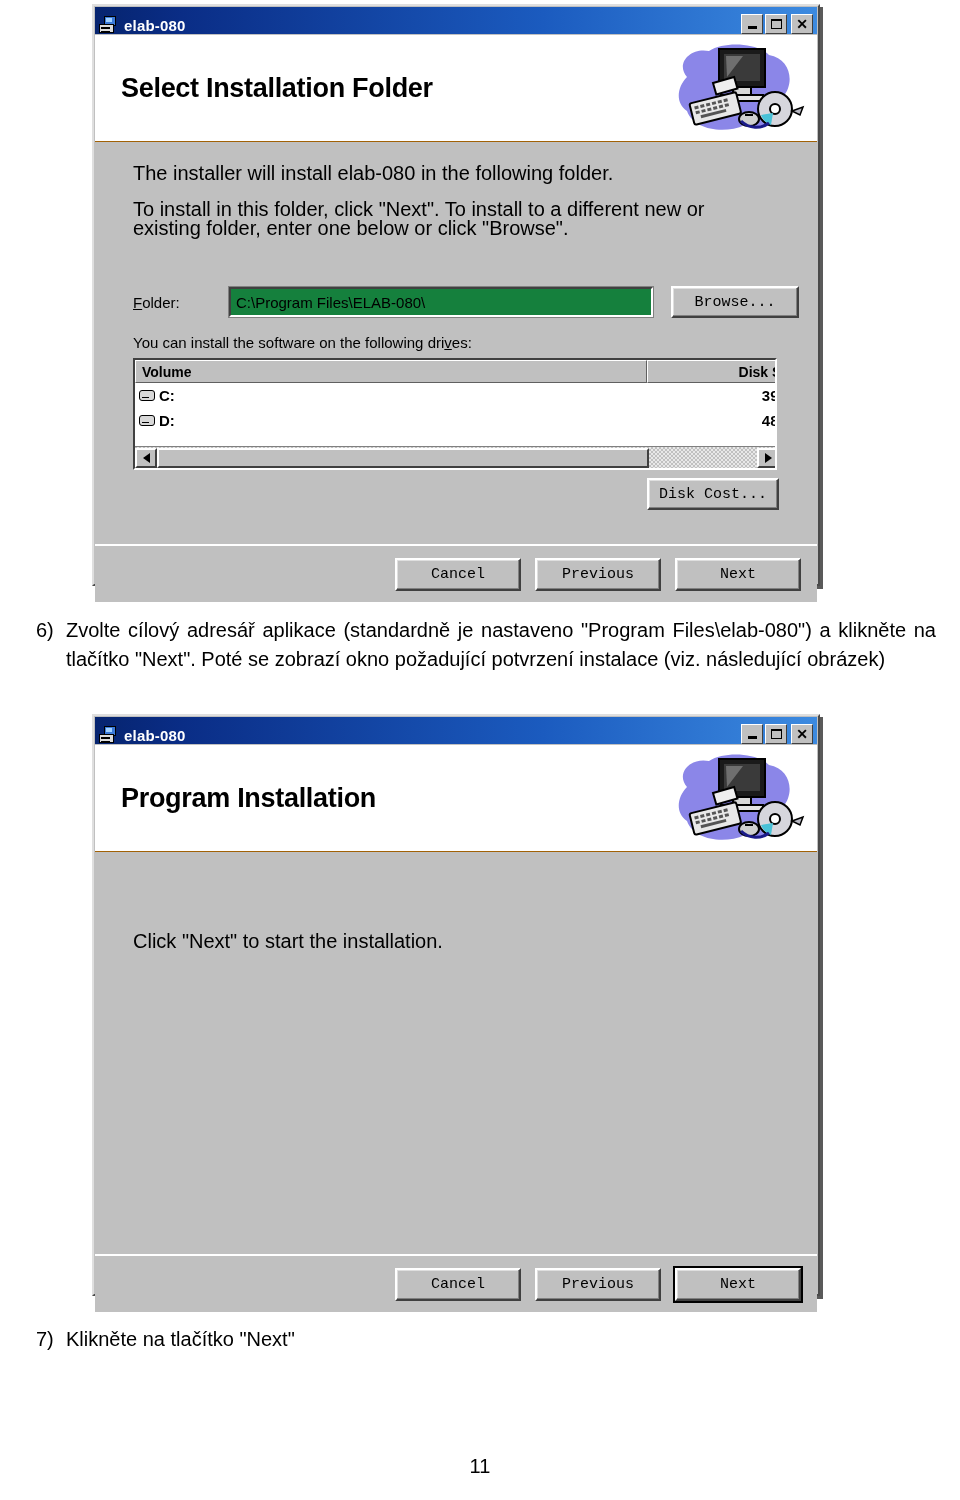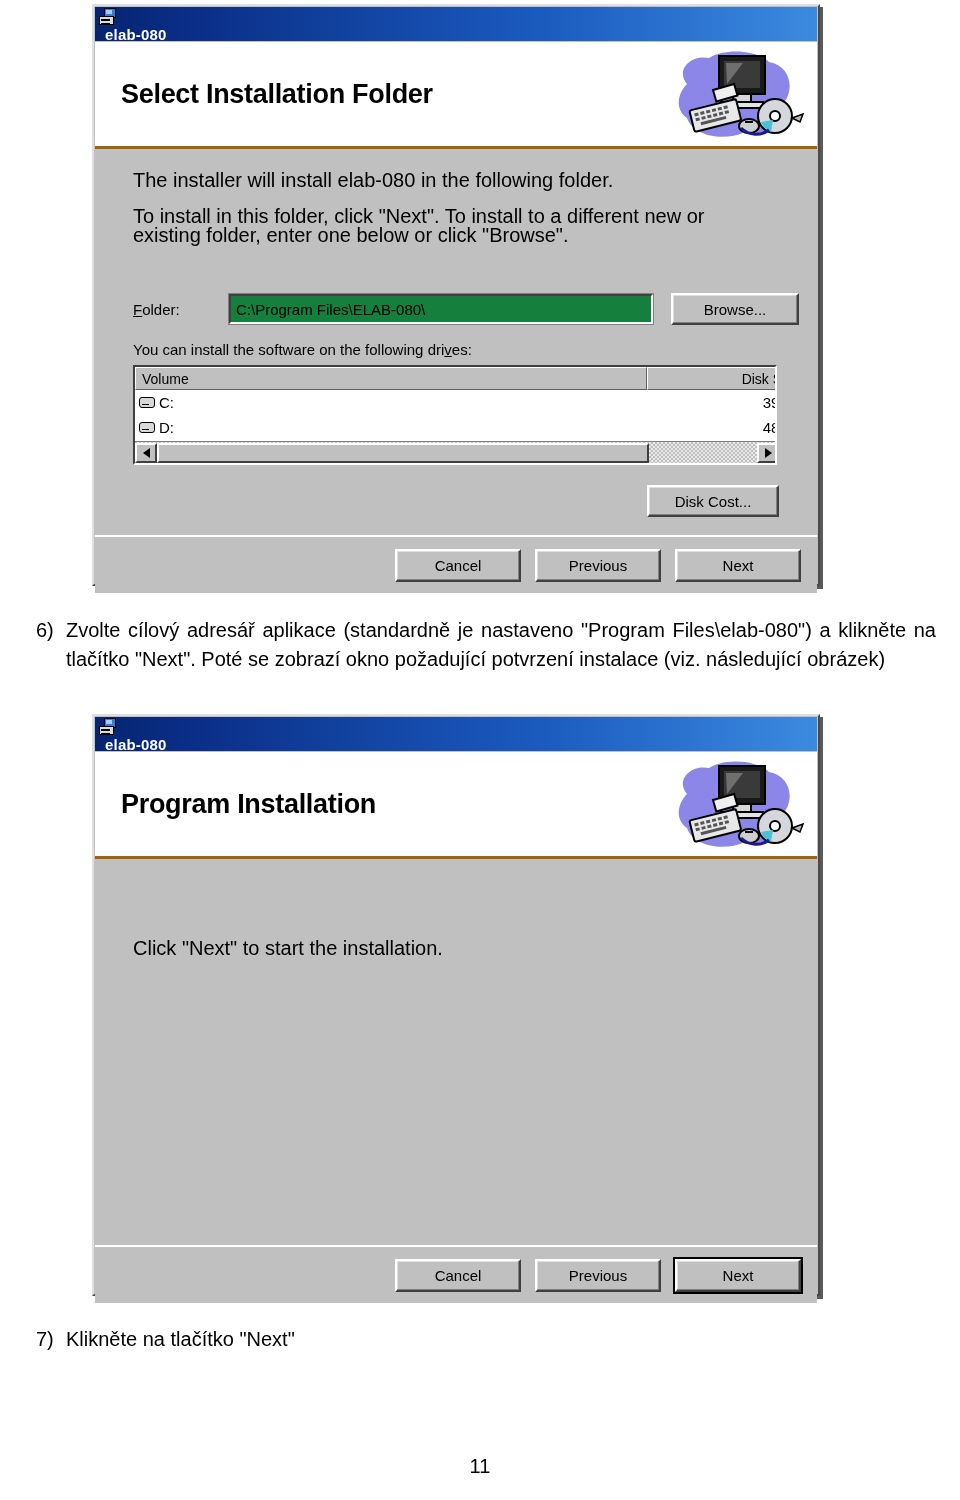--- a/index.html
+++ b/index.html
@@ -33,28 +33,27 @@
     border-right: 2px solid #4a4a4a;
     border-bottom: 2px solid #4a4a4a;
     box-shadow: 3px 3px 0 #5a5a5a;
     box-sizing: border-box;
   }
   .win-1 { left: 92px; top: 4px;   width: 728px; height: 582px; }
   .win-2 { left: 92px; top: 714px; width: 728px; height: 582px; }
 
   
   .titlebar {
-    height: 34px;
+    height: 27px;
     margin: 1px;
     background: linear-gradient(to right, #06246f 0%, #0a2d86 12%, #1b5bbf 62%, #3c8ae0 100%);
     display: flex;
-    align-items: flex-start;
+    align-items: flex-end;
     padding: 0 2px 0 4px;
     box-sizing: border-box;
-    flex-direction: column;
   }
   .titlebar-title {
     color: #fff;
     font-weight: bold;
     font-size: 15px;
     letter-spacing: 0.2px;
     margin-left: 6px;
     white-space: nowrap;
   }
   .tb-spacer { flex: 1 1 auto; }
@@ -103,21 +102,21 @@
   }
 
   
   .banner {
     background: #ffffff;
     margin: 0 1px;
     height: 107px;
     display: flex;
     align-items: center;
     position: relative;
-    border-bottom: 3px solid #a16207;
+    border-bottom: 1px solid #a16207;
     box-sizing: border-box;
   }
   .banner-title {
     font-size: 27px;
     font-weight: bold;
     margin-left: 26px;
     letter-spacing: -0.3px;
     white-space: nowrap;
   }
   .banner-art {
@@ -168,48 +167,49 @@
   }
 
   
   .btn {
     background: #c0c0c0;
     border-top: 2px solid #ffffff;
     border-left: 2px solid #ffffff;
     border-right: 2px solid #404040;
     border-bottom: 2px solid #404040;
     box-shadow: inset -1px -1px 0 #808080, inset 1px 1px 0 #dfdfdf;
-    font-family: Liberation Sans, sans-serif;
+    font-family: Liberation Mono, monospace;
     font-size: 15px;
     color: #000;
     display: flex; align-items: center; justify-content: center;
     box-sizing: border-box;
     cursor: default;
   }
   .btn.default { outline: 2px solid #000; outline-offset: 0px; }
 
   .browse-btn { width: 128px; height: 32px; flex: 0 0 auto; }
 
   
   .lv-caption {
     position: absolute; left: 38px; top: 192px; font-size: 15px;
   }
   .lv-caption u { text-decoration: underline; }
   .listview {
     position: absolute;
     left: 38px; top: 216px;
     width: 644px;   
-    height: 100px;
+    height: 112px;
     background: #fff;
     border-top: 2px solid #404040;
     border-left: 2px solid #404040;
     border-right: 2px solid #ffffff;
     border-bottom: 2px solid #ffffff;
     overflow: hidden;
     box-sizing: border-box;
+    font-weight: bold;
   }
   .lv-inner { width: 820px; height: 100%; position: relative; }
   .lv-head { display: flex; height: 23px; }
   .lv-col {
     background: #c0c0c0;
     border-top: 1px solid #ffffff;
     border-left: 1px solid #ffffff;
     border-right: 1px solid #606060;
     border-bottom: 1px solid #606060;
     font-size: 14px;
@@ -273,21 +273,21 @@
   .tri-l { border-top: 5px solid transparent; border-bottom: 5px solid transparent; border-right: 7px solid #000; }
   .tri-r { border-top: 5px solid transparent; border-bottom: 5px solid transparent; border-left: 7px solid #000; }
 
   .diskcost-btn {
     position: absolute; right: 38px; top: 336px;
     width: 132px; height: 32px;
   }
 
   
   .win-footer {
-    margin: 0 1px;
+    margin: 16px 1px;
     border-top: 2px solid #ffffff;
     background: #c0c0c0;
     height: 58px;
     position: relative;
     box-sizing: border-box;
   }
   .footer-btns {
     position: absolute; right: 16px; top: 12px;
     display: flex; gap: 14px;
   }

